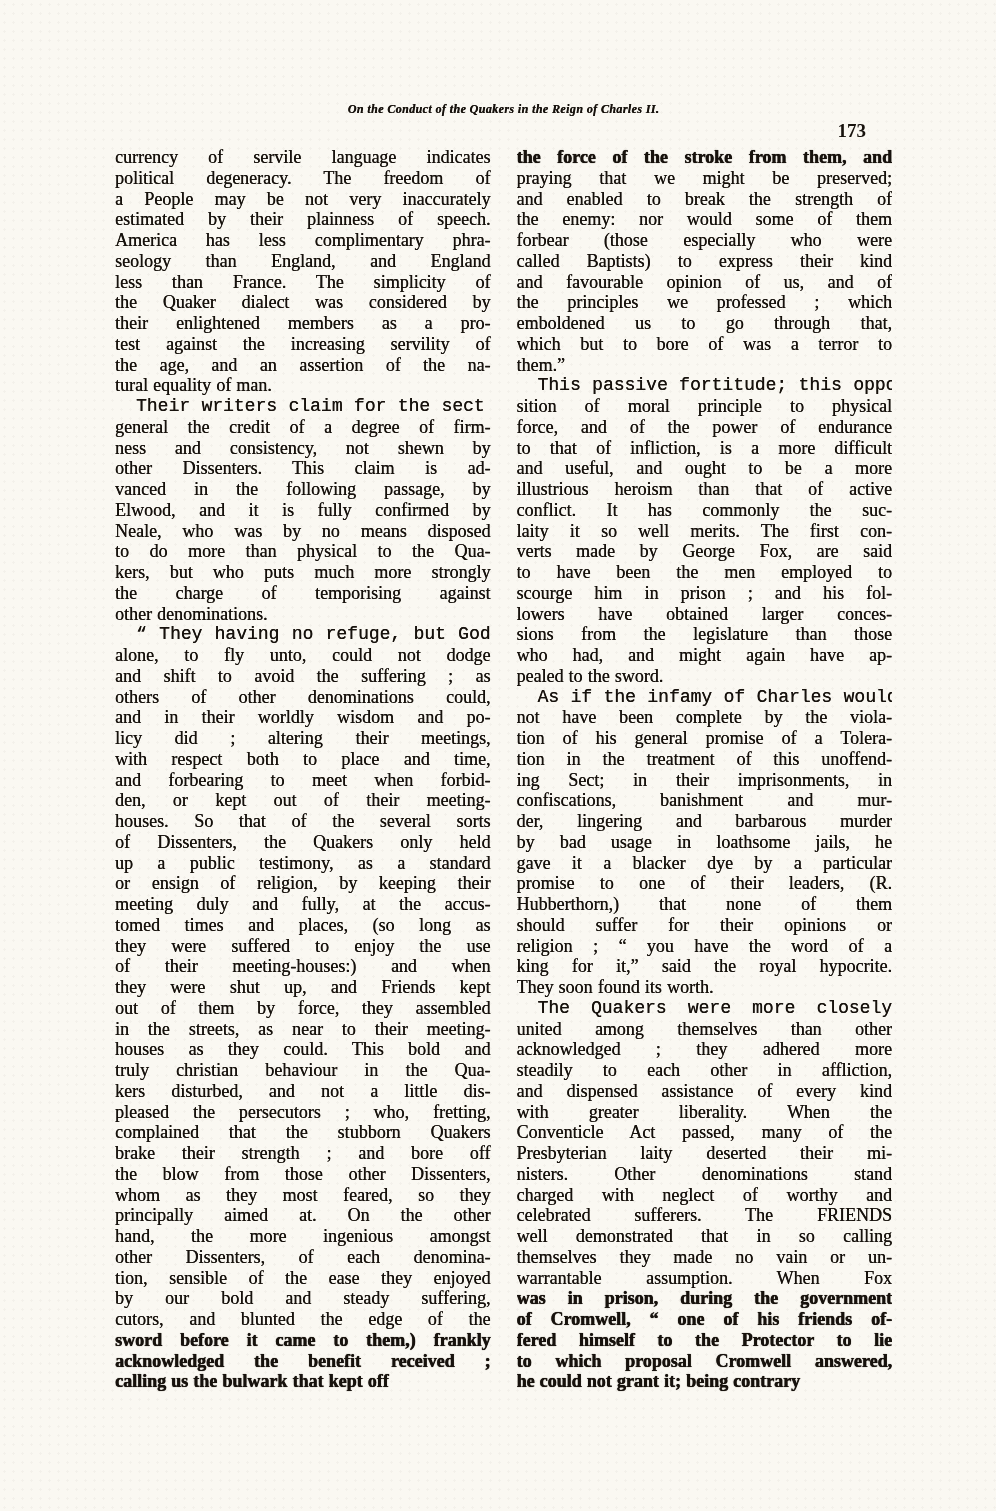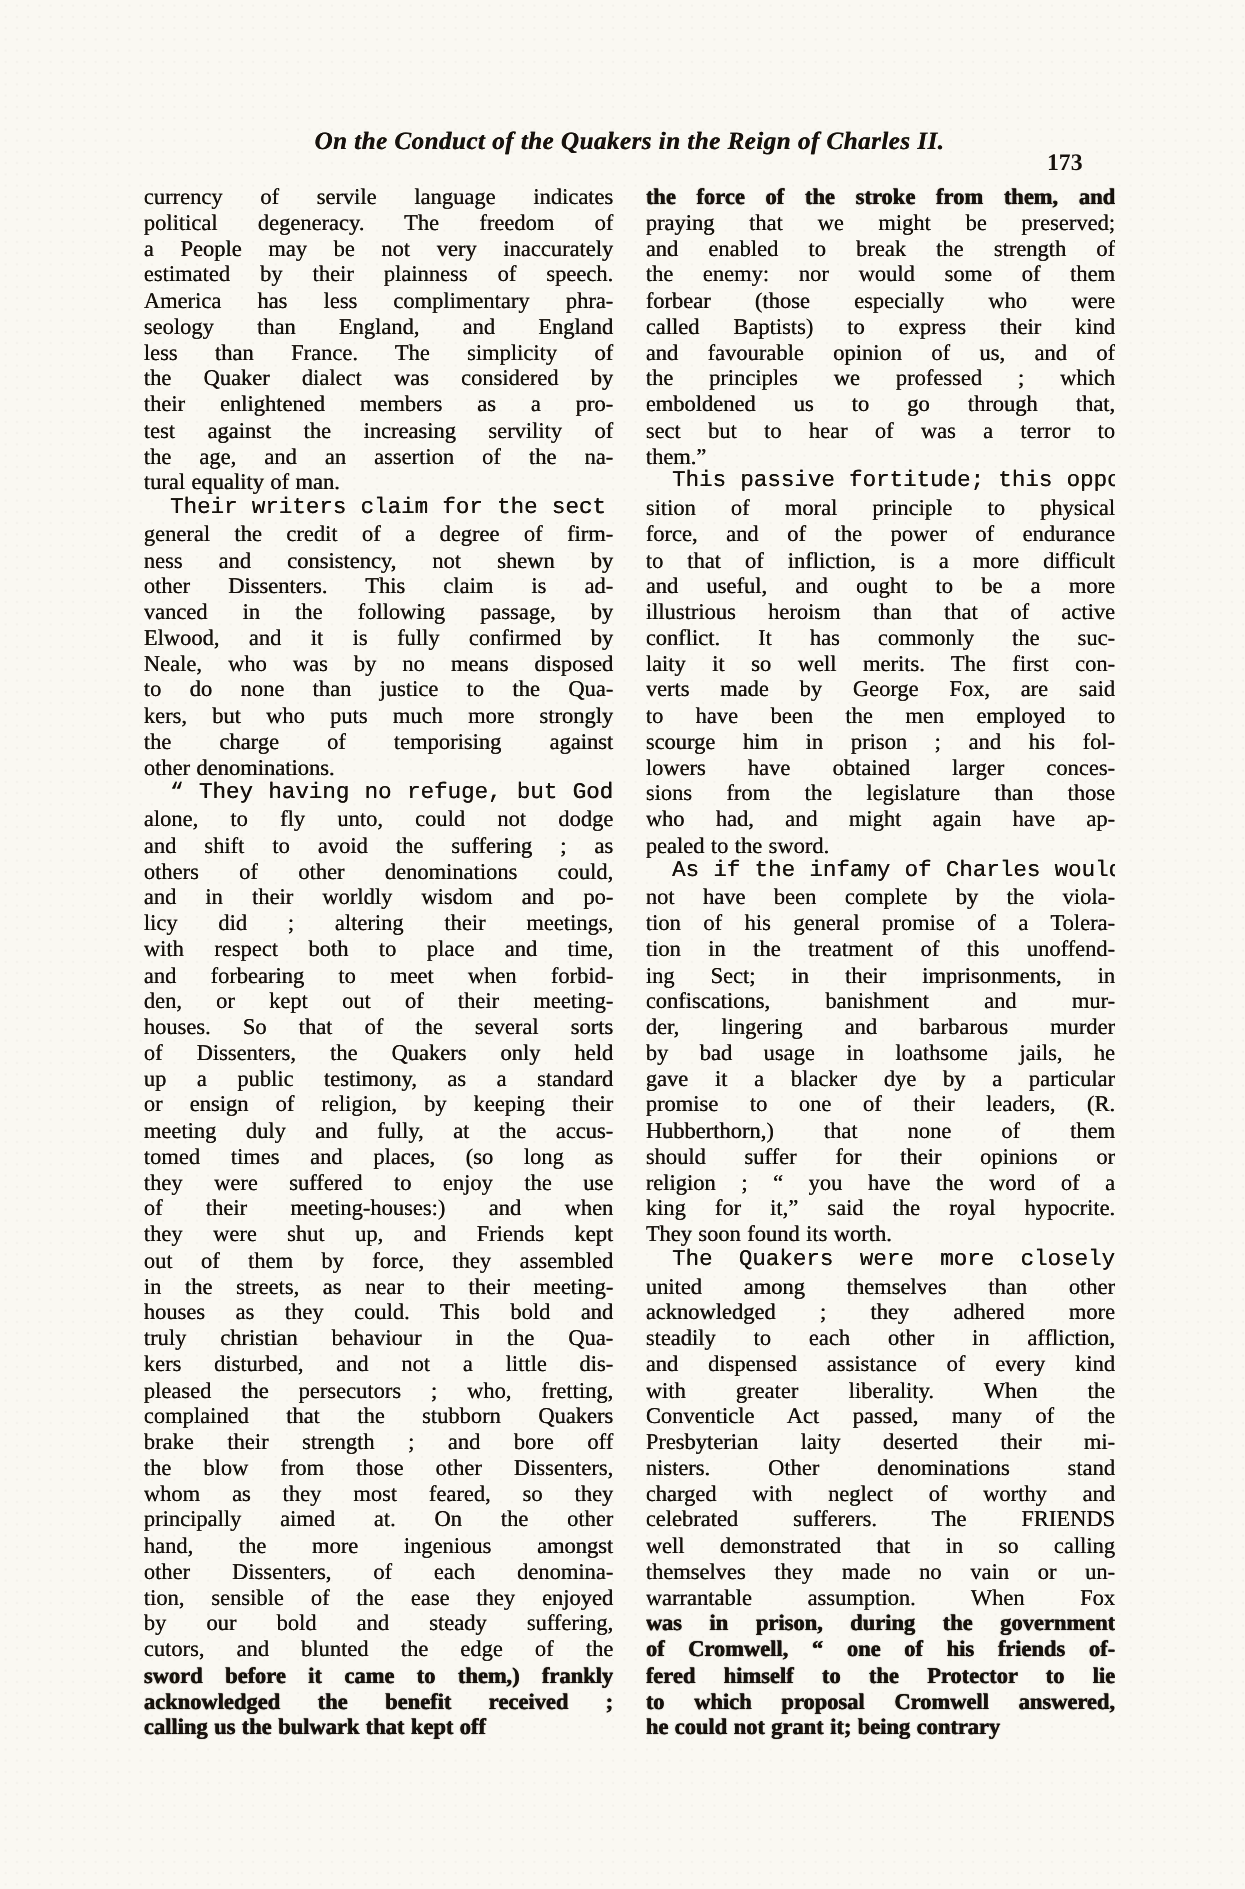--- a/index.html
+++ b/index.html
@@ -22,21 +22,21 @@
   }
   .running-head {
     position: absolute;
     top: 102px; left: 115px; right: 104px;
     height: 28px;
   }
   .running-title {
     text-align: center;
     font-style: italic;
     font-weight: bold;
-    font-size: 20px;
+    font-size: 12px;
     letter-spacing: 0.4px;
     text-shadow: 0.3px 0 0 currentColor;
   }
   .page-number {
     position: absolute;
     right: 26px; top: 18px;
     font-size: 19px;
     font-weight: bold;
     font-style: normal;
   }
@@ -95,21 +95,21 @@
         <div class="line">test against the increasing servility of</div>
         <div class="line">the age, and an assertion of the na-</div>
         <div class="line para-end">tural equality of man.</div>
         <div class="line indent">Their writers claim for the sect in</div>
         <div class="line">general the credit of a degree of firm-</div>
         <div class="line">ness and consistency, not shewn by</div>
         <div class="line">other Dissenters. This claim is ad-</div>
         <div class="line">vanced in the following passage, by</div>
         <div class="line">Elwood, and it is fully confirmed by</div>
         <div class="line">Neale, who was by no means disposed</div>
-        <div class="line">to do none than justice to the Qua-</div>
+        <div class="line">to do more than physical to the Qua-</div>
         <div class="line">kers, but who puts much more strongly</div>
         <div class="line">the charge of temporising against</div>
         <div class="line para-end">other denominations.</div>
         <div class="line indent">“ They having no refuge, but God</div>
         <div class="line">alone, to fly unto, could not dodge</div>
         <div class="line">and shift to avoid the suffering ; as</div>
         <div class="line">others of other denominations could,</div>
         <div class="line">and in their worldly wisdom and po-</div>
         <div class="line">licy did ; altering their meetings,</div>
         <div class="line">with respect both to place and time,</div>
@@ -147,21 +147,21 @@
     <section class="column">
         <div class="line smudge">the force of the stroke from them, and</div>
         <div class="line">praying that we might be preserved;</div>
         <div class="line">and enabled to break the strength of</div>
         <div class="line">the enemy: nor would some of them</div>
         <div class="line">forbear (those especially who were</div>
         <div class="line">called Baptists) to express their kind</div>
         <div class="line">and favourable opinion of us, and of</div>
         <div class="line">the principles we professed ; which</div>
         <div class="line">emboldened us to go through that,</div>
-        <div class="line">sect but to hear of was a terror to</div>
+        <div class="line">which but to bore of was a terror to</div>
         <div class="line para-end">them.”</div>
         <div class="line indent">This passive fortitude; this oppo-</div>
         <div class="line">sition of moral principle to physical</div>
         <div class="line">force, and of the power of endurance</div>
         <div class="line">to that of infliction, is a more difficult</div>
         <div class="line">and useful, and ought to be a more</div>
         <div class="line">illustrious heroism than that of active</div>
         <div class="line">conflict. It has commonly the suc-</div>
         <div class="line">laity it so well merits. The first con-</div>
         <div class="line">verts made by George Fox, are said</div>

